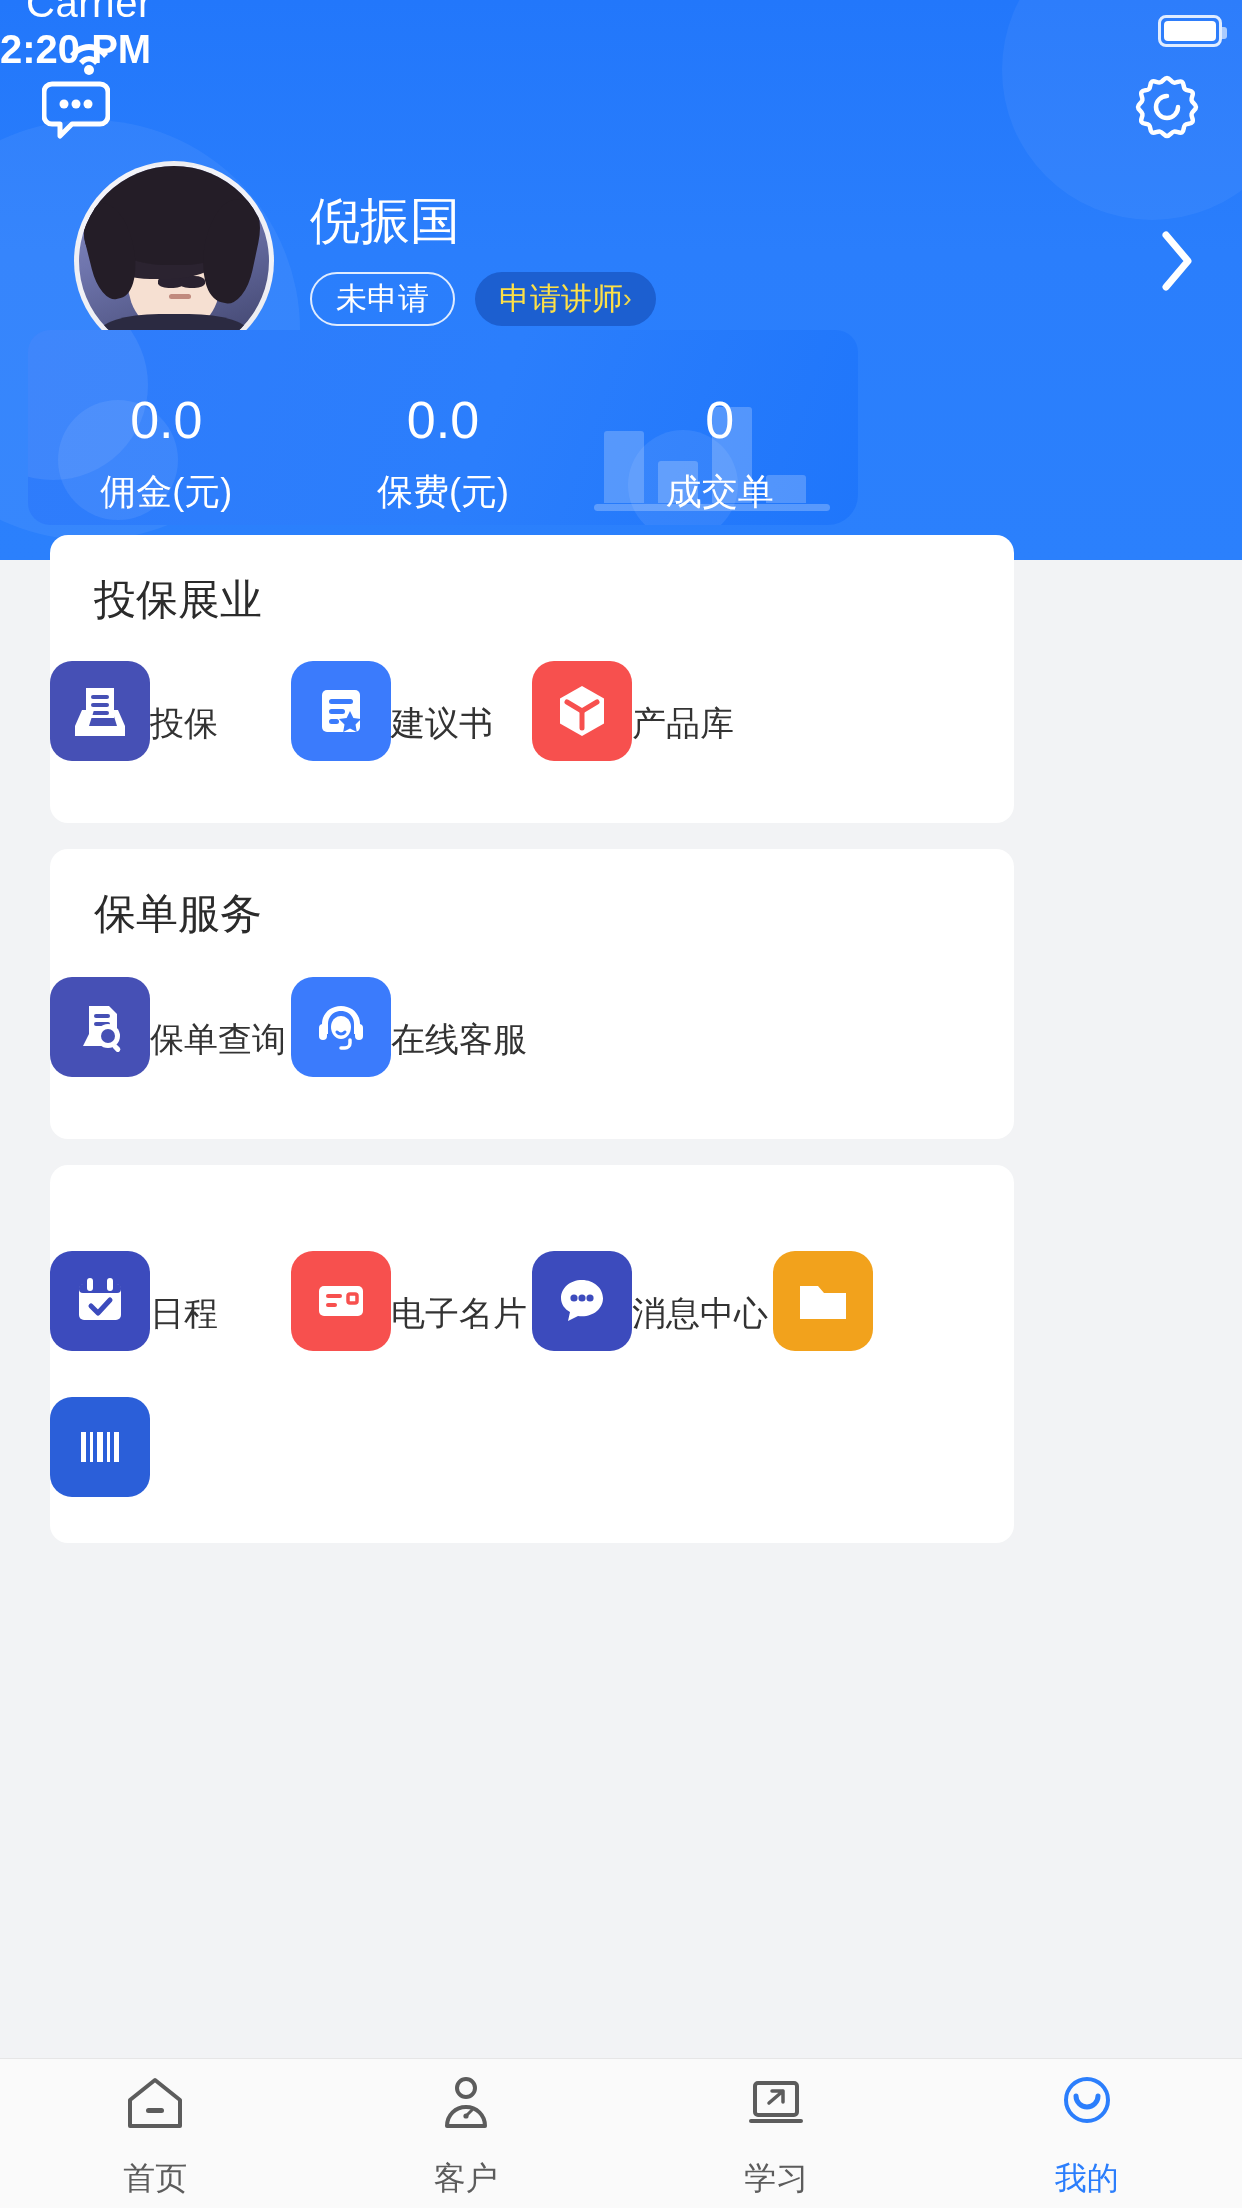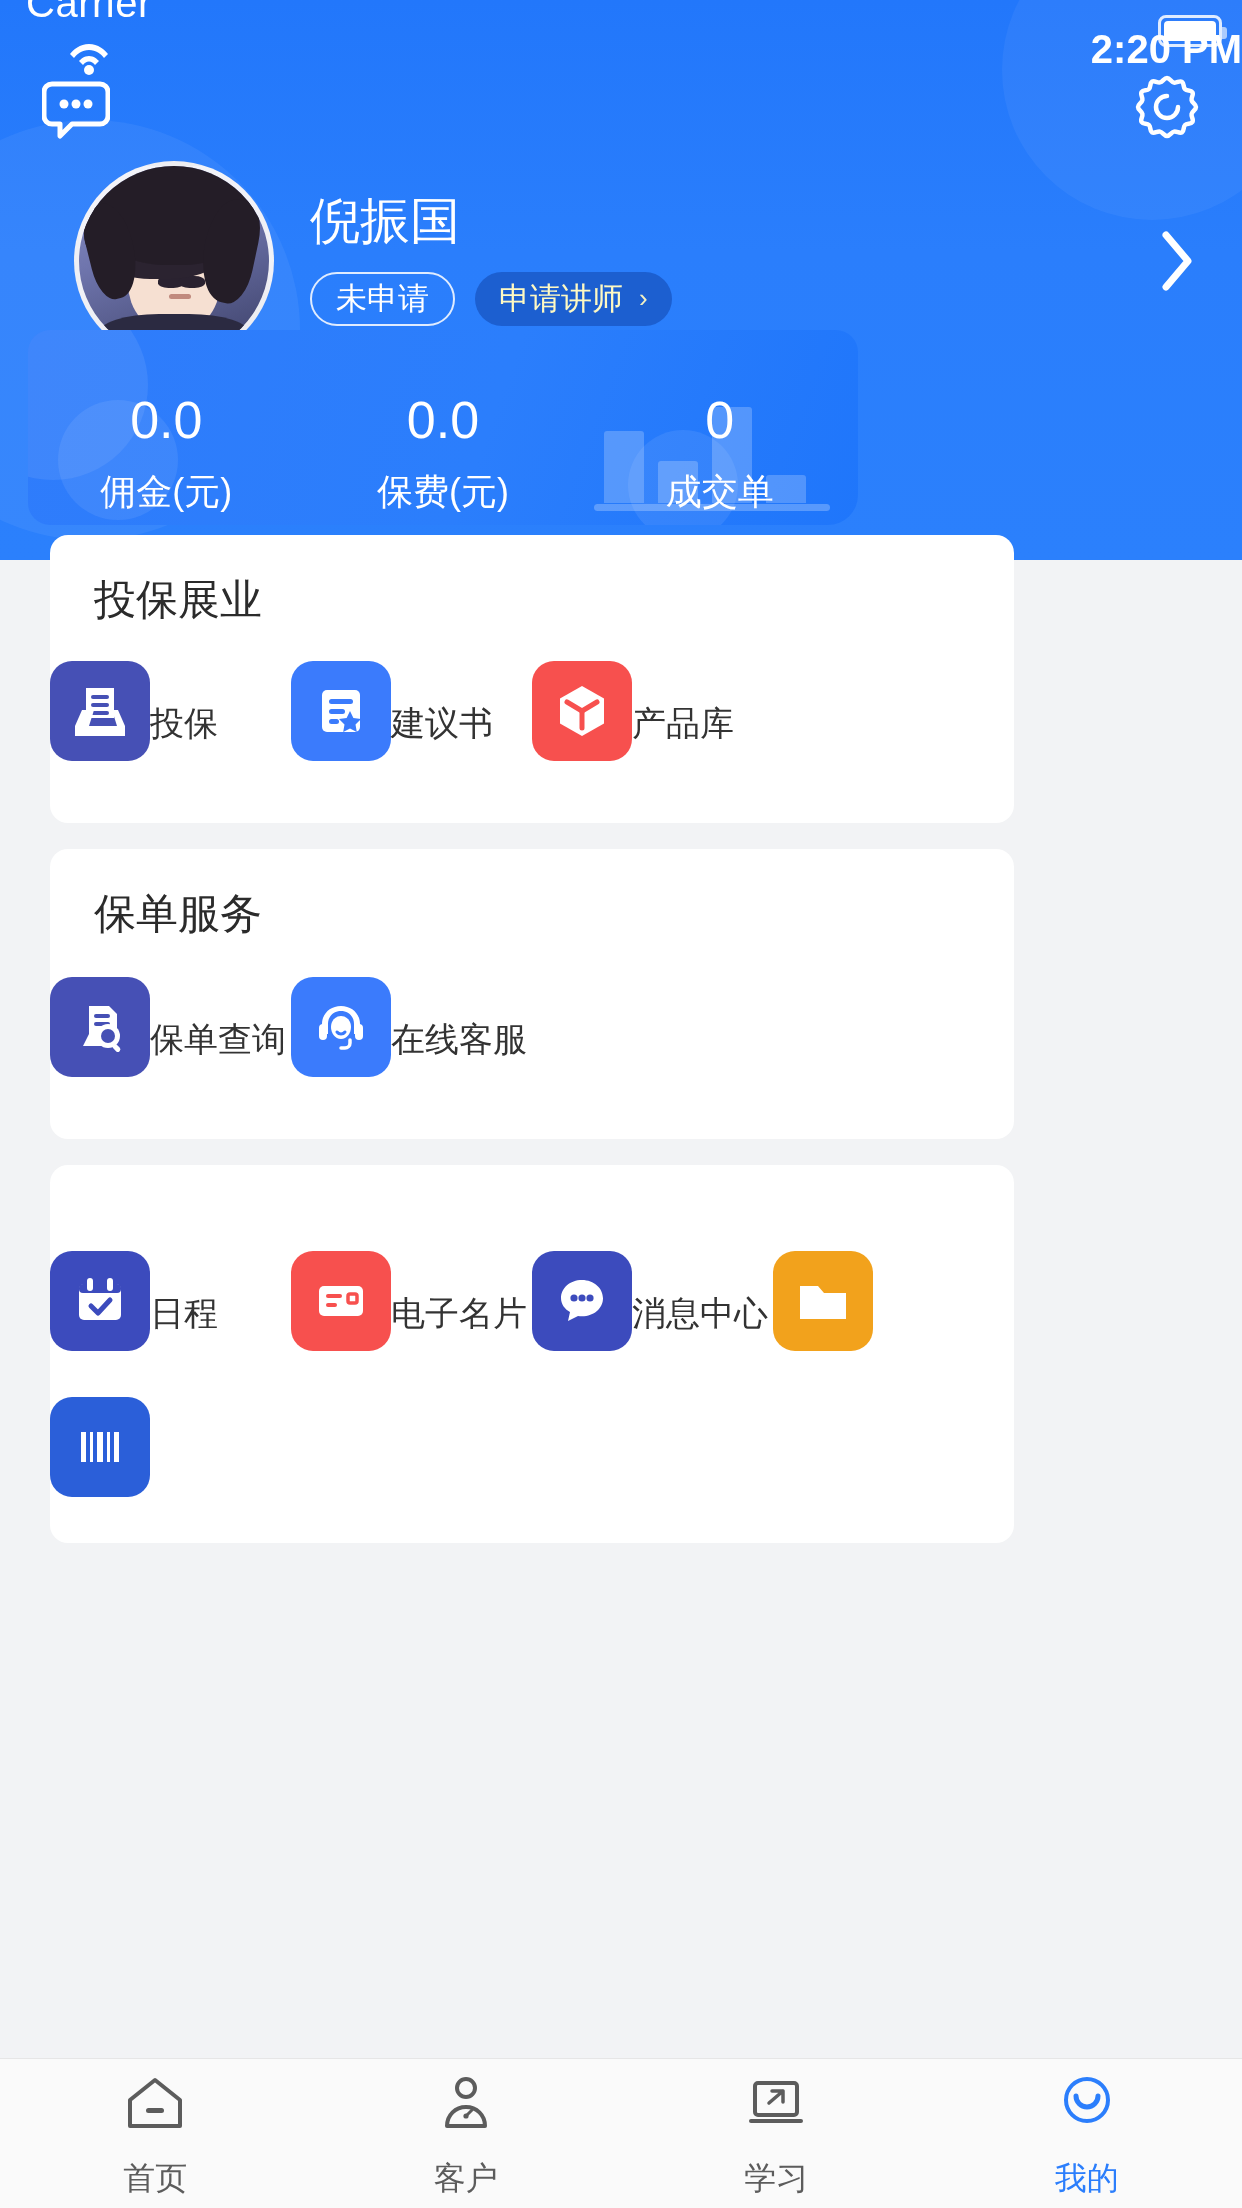--- a/index.html
+++ b/index.html
@@ -27,21 +27,21 @@
   }
 
   
   .statusbar{
     position:absolute; top:0; left:0; width:1242px; height:62px;
     display:flex; align-items:center; color:#fff;
   }
   .sb-left{ position:absolute; left:26px; display:flex; align-items:center; gap:12px;flex-direction:column; }
   .sb-carrier{ font-size:40px; letter-spacing:0.5px; }
   .sb-center{
-    position:absolute; left:0; width:1242px; text-align:right;
+    position:absolute; left:0; width:1242px; text-align:left;
     font-size:40px; font-weight:600;margin-top:36px;
   }
   .sb-right{ position:absolute; right:20px; display:flex; align-items:center; }
   .battery{
     width:64px;height:32px;border:3px solid rgba(255,255,255,.85);
     border-radius:8px; position:relative; padding:3px;
   }
   .battery::after{
     content:""; position:absolute; right:-8px; top:9px; width:5px;height:12px;
     background:rgba(255,255,255,.6); border-radius:0 3px 3px 0;
@@ -94,21 +94,21 @@
   .prof-info{ margin-left:36px; color:#fff; }
   .prof-name{ font-size:50px; font-weight:500; line-height:1; }
   .prof-badges{ display:flex; align-items:center; gap:20px; margin-top:26px; }
   .badge-outline{
     border:2px solid rgba(255,255,255,0.85); border-radius:30px;
     padding:7px 24px; font-size:31px; color:#fff; line-height:1.15;
     background:transparent; cursor:pointer;
   }
   .badge-filled{
     background:#1c5fd0; border-radius:30px; padding:9px 24px;
-    font-size:31px; color:#fef9c3; display:flex; align-items:center; gap:16px;
+    font-size:31px; color:#fde047; display:flex; align-items:center; 
     line-height:1.15; cursor:pointer;
   }
   .badge-filled .chev{ font-size:26px; opacity:.95; }
 
   .prof-arrow{
     position:absolute; right:46px; top:50%; transform:translateY(-50%);
     color:#fff; font-size:0; cursor:pointer;
   }
 
   

